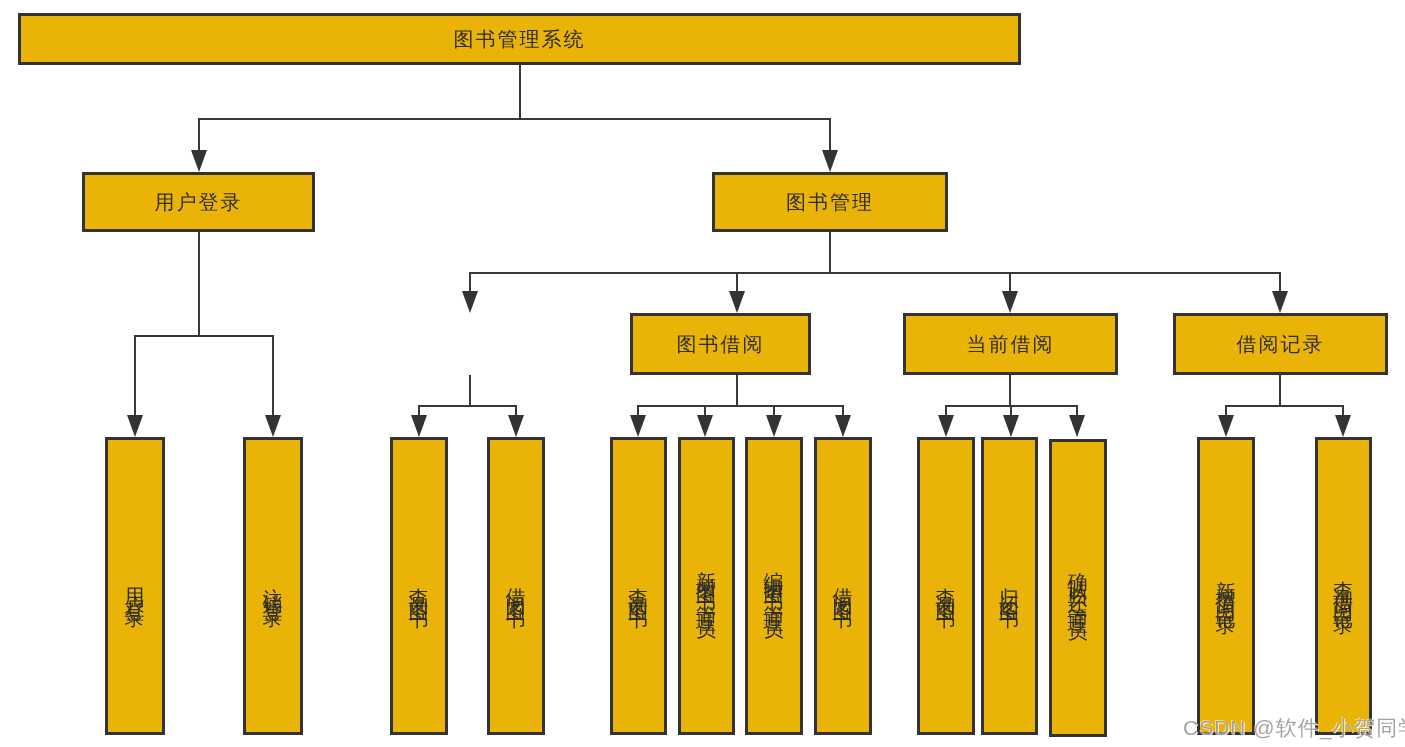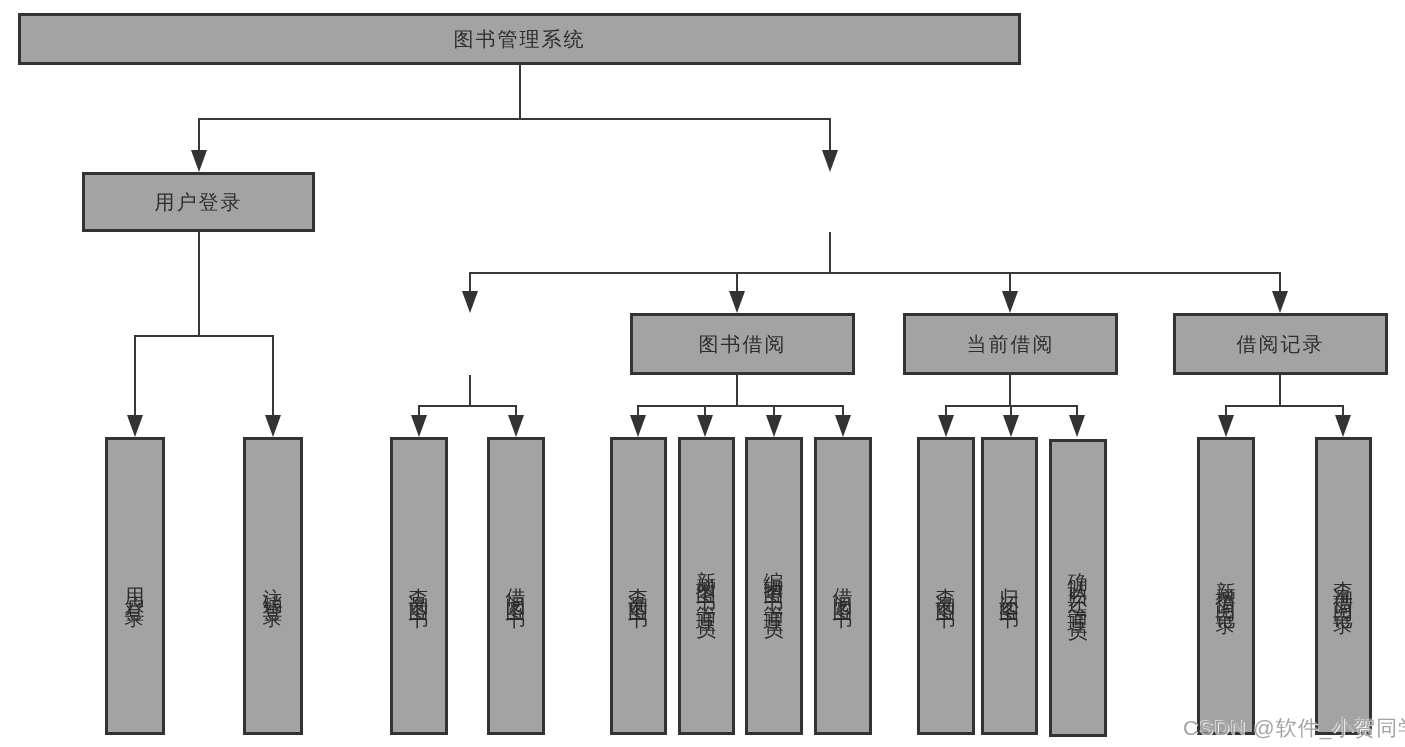--- a/index.html
+++ b/index.html
@@ -1,21 +1,21 @@
 <!DOCTYPE html>
 <html><head>
 <meta charset="utf-8">
 <style>
   html,body { margin:0; padding:0; background:#ffffff; }
   .canvas {
     position:relative; width:1405px; height:747px; background:#ffffff;
     font-family:"Liberation Sans","DejaVu Sans",sans-serif; color:#2d2d2d; overflow:hidden;
   }
   .box {
-    position:absolute; border:3px solid #333333; background:#a3a3a3;
+    position:absolute; border:3px solid #333333; background:#eab308;
     box-sizing:border-box; display:flex; align-items:center; justify-content:center;
     font-size:20px; letter-spacing:2px; text-align:center;
   }
   .leaf {
     writing-mode:vertical-rl; text-orientation:mixed;
     font-size:20px; letter-spacing:7px; line-height:1;
     padding:6px 0; box-sizing:border-box;
   }
   .vl { position:absolute; width:2px; background:#383838; }
   .hl { position:absolute; height:2px; background:#383838; }
@@ -39,40 +39,41 @@
   <div class="box" style="left:18px; top:13px; width:1003px; height:52px;">图书管理系统</div>
 
   <div class="vl" style="left:519px; top:64px; height:55px;"></div>
   <div class="hl" style="left:198px; top:118px; width:633px;"></div>
   <div class="vl" style="left:198px; top:118px; height:34px;"></div>
   <div class="arw" style="left:191px; top:150px;"></div>
   <div class="vl" style="left:829px; top:118px; height:34px;"></div>
   <div class="arw" style="left:822px; top:150px;"></div>
 
   <div class="box" style="left:82px; top:172px; width:233px; height:60px;">用户登录</div>
+  <div class="box" style="left:712px; top:172px; width:236px; height:60px;">图书管理</div>
 
   <div class="vl" style="left:198px; top:232px; height:104px;"></div>
   <div class="hl" style="left:134px; top:335px; width:140px;"></div>
   <div class="vl" style="left:134px; top:335px; height:82px;"></div>
   <div class="arw" style="left:127px; top:415px;"></div>
   <div class="vl" style="left:272px; top:335px; height:82px;"></div>
   <div class="arw" style="left:265px; top:415px;"></div>
 
   <div class="vl" style="left:829px; top:232px; height:41px;"></div>
   <div class="hl" style="left:469px; top:272px; width:812px;"></div>
   <div class="vl" style="left:469px; top:272px; height:21px;"></div>
   <div class="arw" style="left:462px; top:291px;"></div>
   <div class="vl" style="left:736px; top:272px; height:21px;"></div>
   <div class="arw" style="left:729px; top:291px;"></div>
   <div class="vl" style="left:1009px; top:272px; height:21px;"></div>
   <div class="arw" style="left:1002px; top:291px;"></div>
   <div class="vl" style="left:1279px; top:272px; height:21px;"></div>
   <div class="arw" style="left:1272px; top:291px;"></div>
 
-  <div class="box" style="left:630px; top:313px; width:225px; height:62px;">图书借阅</div>
+  <div class="box" style="left:630px; top:313px; width:181px; height:62px;">图书借阅</div>
   <div class="box" style="left:903px; top:313px; width:215px; height:62px;">当前借阅</div>
   <div class="box" style="left:1173px; top:313px; width:215px; height:62px;">借阅记录</div>
 
   <div class="vl" style="left:469px; top:375px; height:31px;"></div>
   <div class="hl" style="left:418px; top:405px; width:99px;"></div>
   <div class="vl" style="left:418px; top:405px; height:12px;"></div>
   <div class="arw" style="left:411px; top:415px;"></div>
   <div class="vl" style="left:515px; top:405px; height:12px;"></div>
   <div class="arw" style="left:508px; top:415px;"></div>
 

